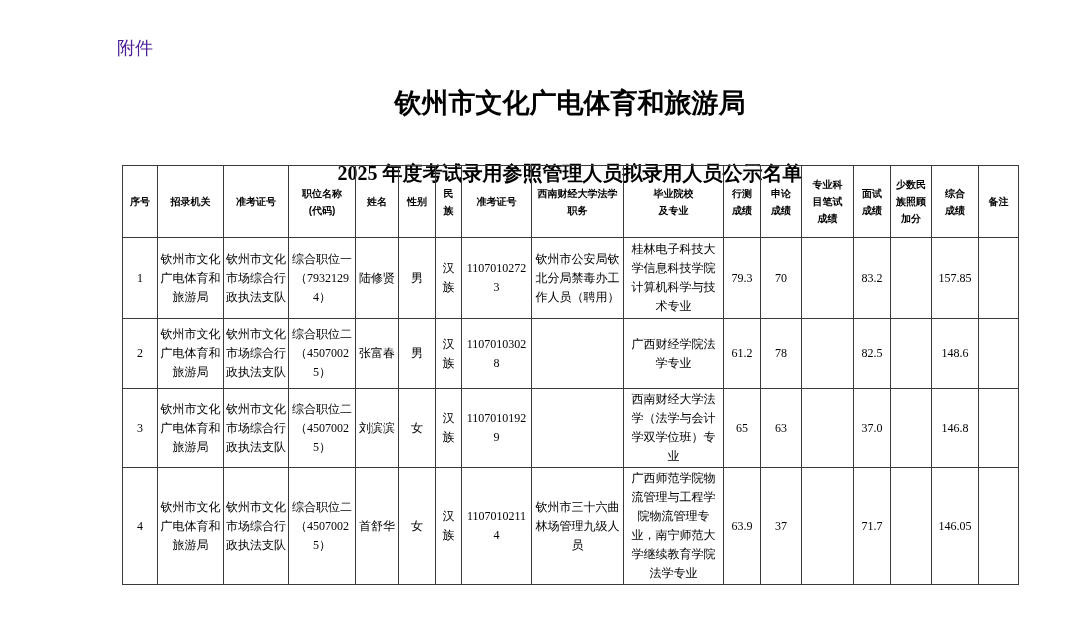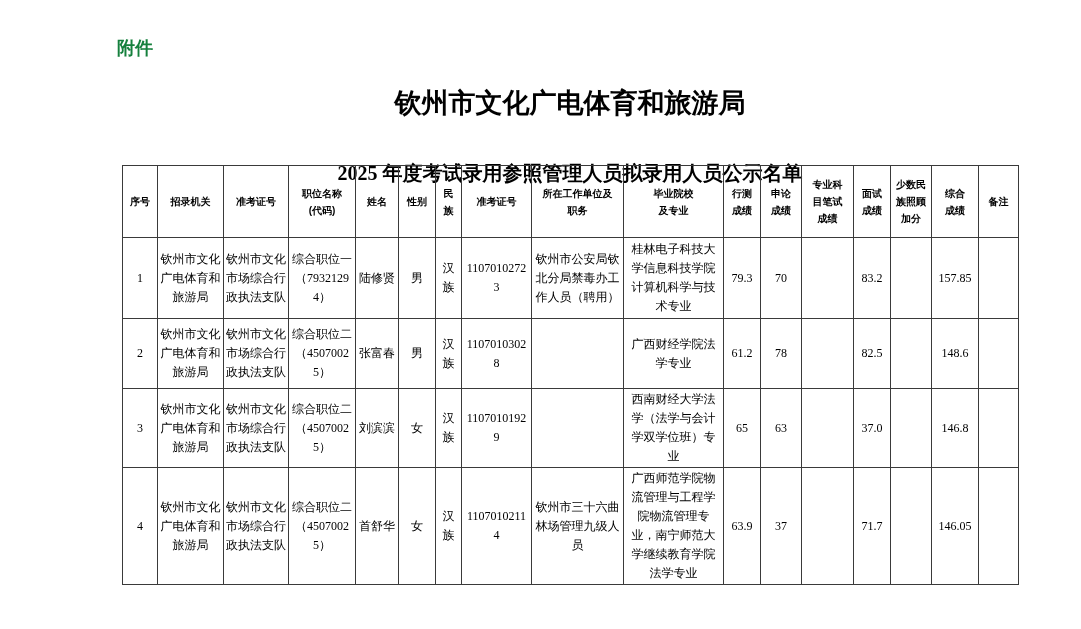--- a/index.html
+++ b/index.html
@@ -14,23 +14,23 @@
     width: 1081px;
     height: 629px;
     background: #ffffff;
     overflow: hidden;
   }
   .attachment {
     position: absolute;
     left: 117px;
     top: 36px;
     font-family: "Liberation Sans", "DejaVu Sans", sans-serif;
-    font-weight: bold;
+    font-weight: normal;
     font-size: 18px;
-    color: #15803d;
+    color: #4c1d95;
   }
   .title-block {
     position: absolute;
     left: 122px;
     top: 88px;
     width: 896px;
     text-align: center;
     font-weight: bold;
     color: #000;
   }
@@ -118,21 +118,21 @@
         <th>序号</th>
         <th>招录机关</th>
         <th>准考证号</th>
         <th>职位名称
 (代码)</th>
         <th>姓名</th>
         <th>性别</th>
         <th>民
 族</th>
         <th>准考证号</th>
-        <th>所在工作单位及
+        <th>西南财经大学法学
 职务</th>
         <th>毕业院校
 及专业</th>
         <th>行测
 成绩</th>
         <th>申论
 成绩</th>
         <th>专业科
 目笔试
 成绩</th>

